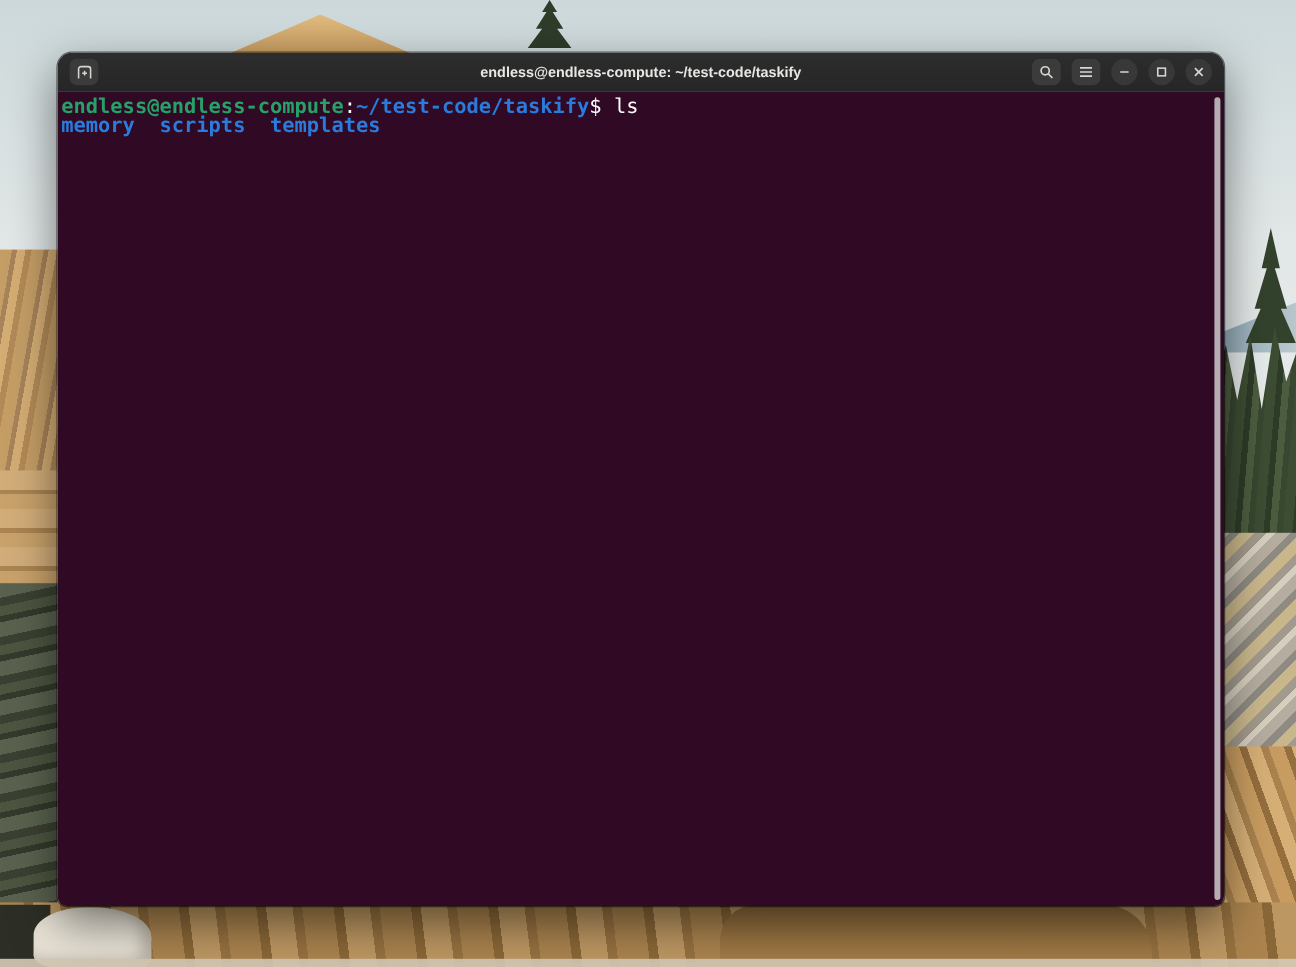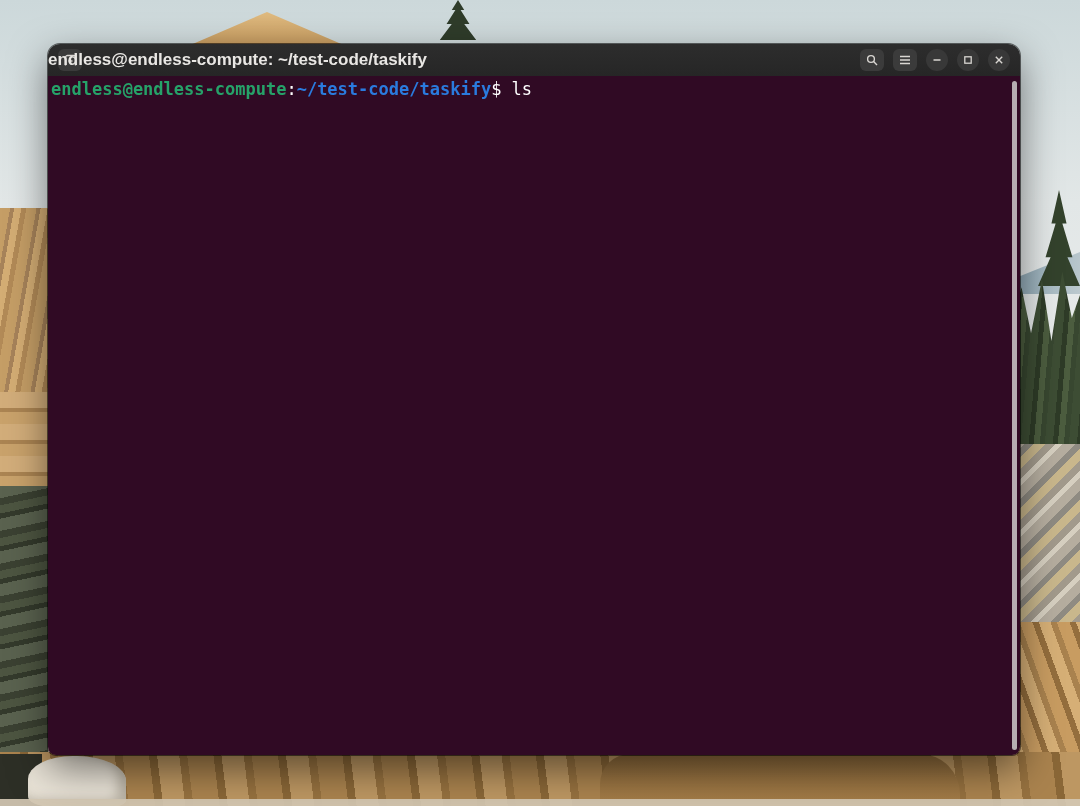--- a/index.html
+++ b/index.html
@@ -43,21 +43,21 @@
   .white-figure { left:28px; top:756px; width:98px; height:50px; background:#e9e3d7;
           border-radius:46% 50% 12% 20%; box-shadow:inset -8px -6px 12px #b9b2a4; }
   .bottom-edge { left:0; top:799px; width:1080px; height:7px; background:#d4c8b3; opacity:.92; }
 
   
   .window { position:absolute; left:48px; top:44px; width:972px; height:711px;
             border-radius:12px 12px 8px 8px; box-shadow:0 14px 38px rgba(0,0,0,.5), 0 0 0 1px rgba(0,0,0,.55);
             display:flex; flex-direction:column; overflow:hidden; }
   .titlebar { height:32px; flex:0 0 32px; background:linear-gradient(180deg,#2d2d2d,#262626);
               position:relative; display:flex; align-items:center; padding:0 10px; }
-  .title { position:absolute; left:0; right:0; text-align:left; color:#e9e7e4; font-size:17px;
+  .title { position:absolute; left:0; right:0; text-align:center; color:#e9e7e4; font-size:12px;
            font-weight:bold; pointer-events:none; }
   .tb-right { margin-left:auto; display:flex; align-items:center; gap:9px; z-index:2; }
   .tb-btn { border:none; cursor:pointer; display:flex; align-items:center; justify-content:center;
             background:#3b3b3b; color:#d9d6d2; padding:0; }
   .sq { width:24px; height:22px; border-radius:6px; }
   .circ { width:22px; height:22px; border-radius:50%; background:#383838; }
   .tb-btn svg { display:block; }
 
   
   .term { flex:1; background:#300a24; position:relative; padding:6px 10px 4px 3px;
@@ -142,15 +142,16 @@
             <line x1="1.8" y1="1.8" x2="8.2" y2="8.2"></line>
               <line x1="8.2" y1="1.8" x2="1.8" y2="8.2"></line>
           </svg>
         </span>
       </button>
     </div>
   </div>
 
   <div class="term">
     <div class="line"><span class="c-user">endless@endless-compute</span><span>:</span><span class="c-path">~/test-code/taskify</span><span>$ </span><span>ls</span></div>
+    <div class="line c-dirs">memory  scripts  templates</div>
     <div class="scrollbar"></div>
   </div>
 </div>
 
 </body></html>

